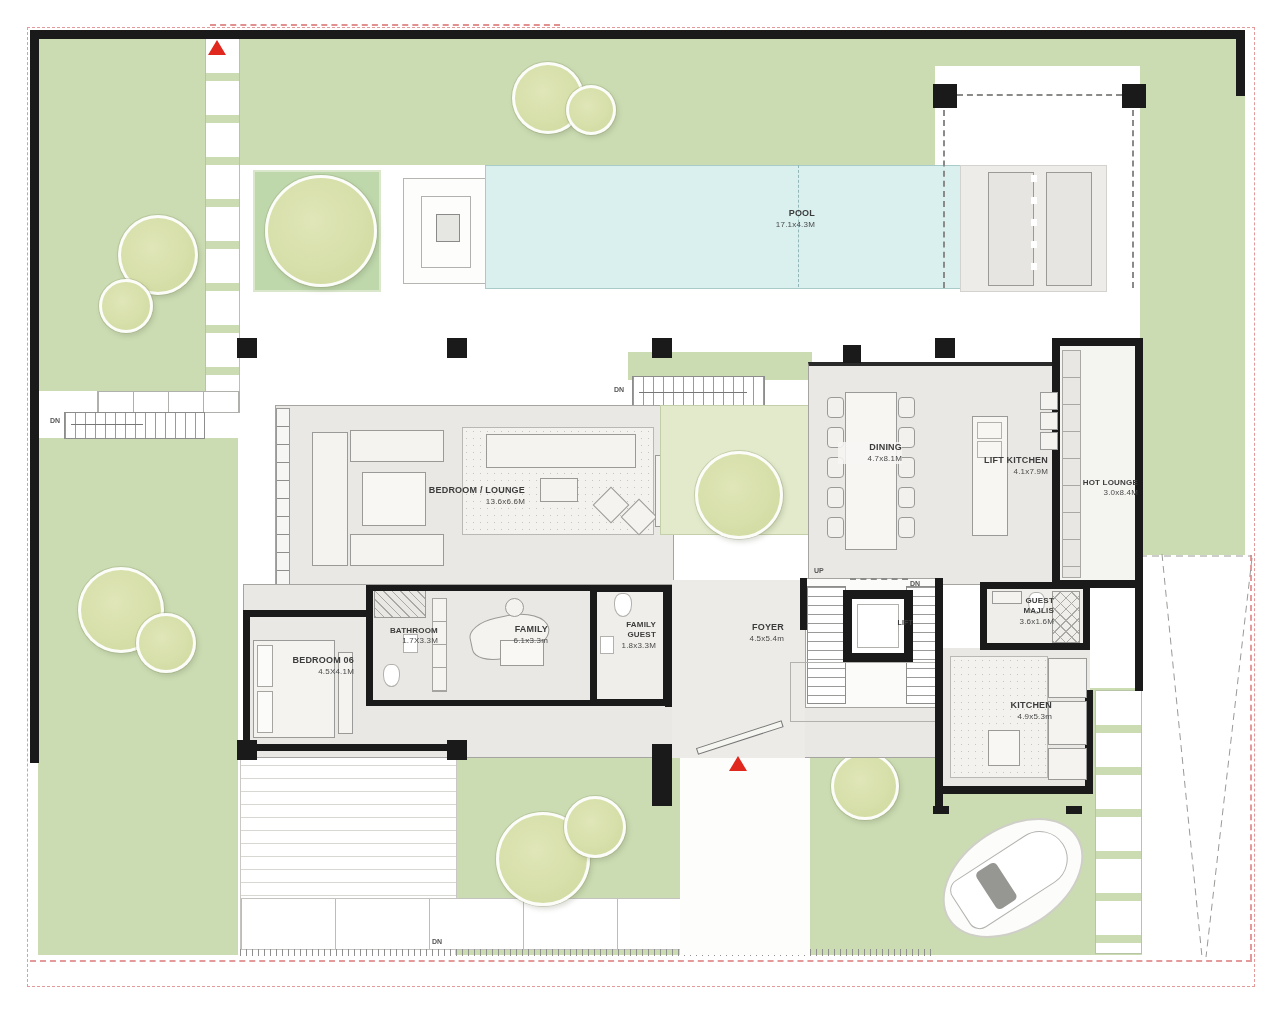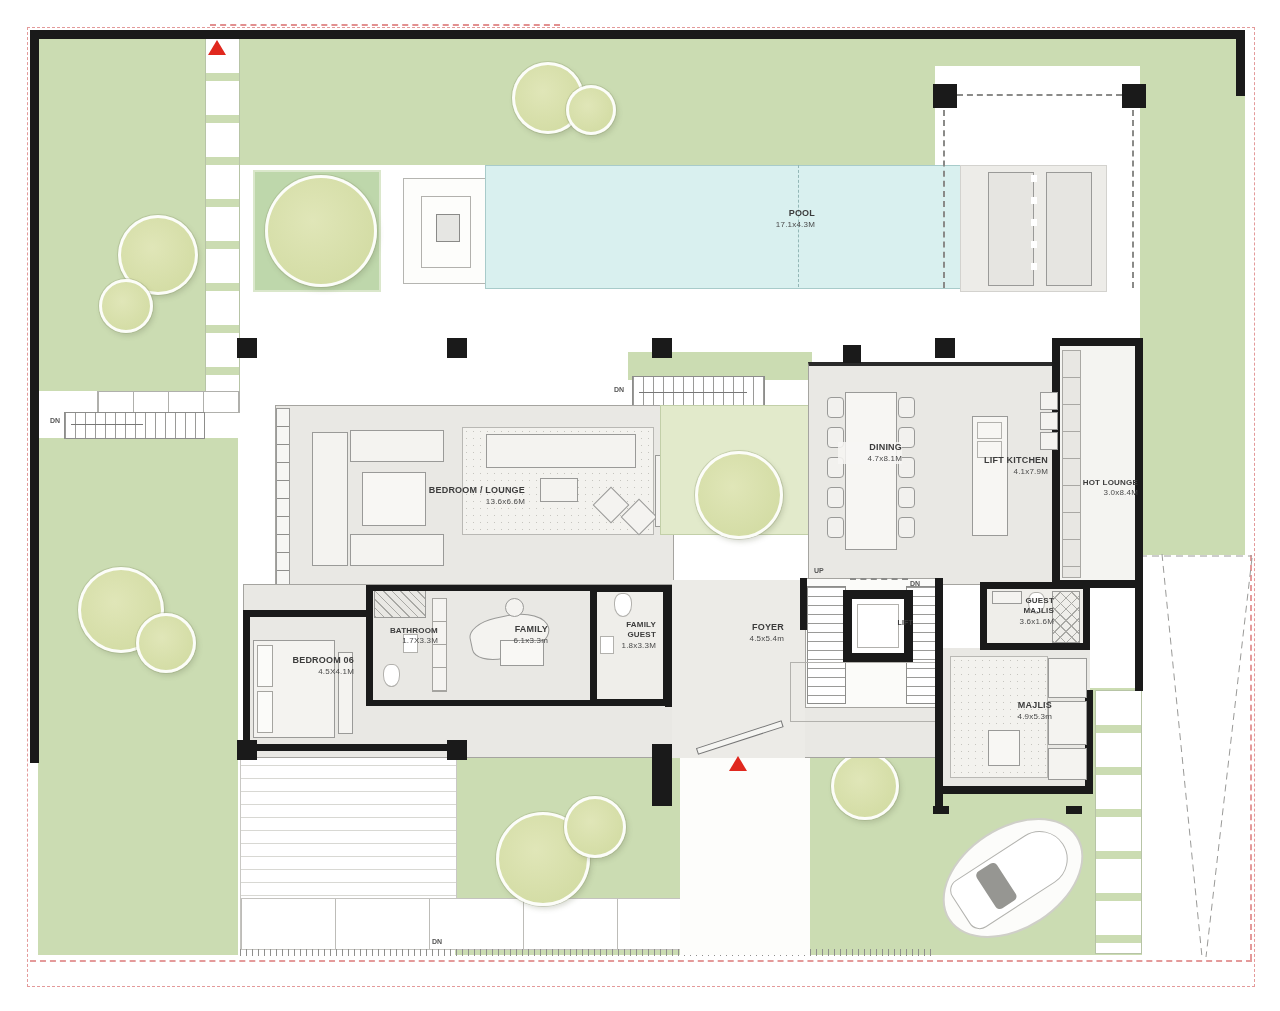--- a/index.html
+++ b/index.html
@@ -287,17 +287,17 @@
   </div>
   <div class="lbl" style="left:700px;top:622px;width:84px">
     <span class="nm">FOYER</span>
     <span class="dims">4.5x5.4m</span>
   </div>
   <div class="lbl" style="left:1008px;top:596px;width:46px;font-size:8px;z-index:32">
     <span class="nm">GUEST MAJLIS</span>
     <span class="dims">3.6x1.6M</span>
   </div>
   <div class="lbl" style="left:972px;top:700px;width:80px">
-    <span class="nm">MAJLIS</span>
+    <span class="nm">KITCHEN</span>
     <span class="dims">4.9x5.3m</span>
   </div>
 
 </div>
 
 </body></html>

